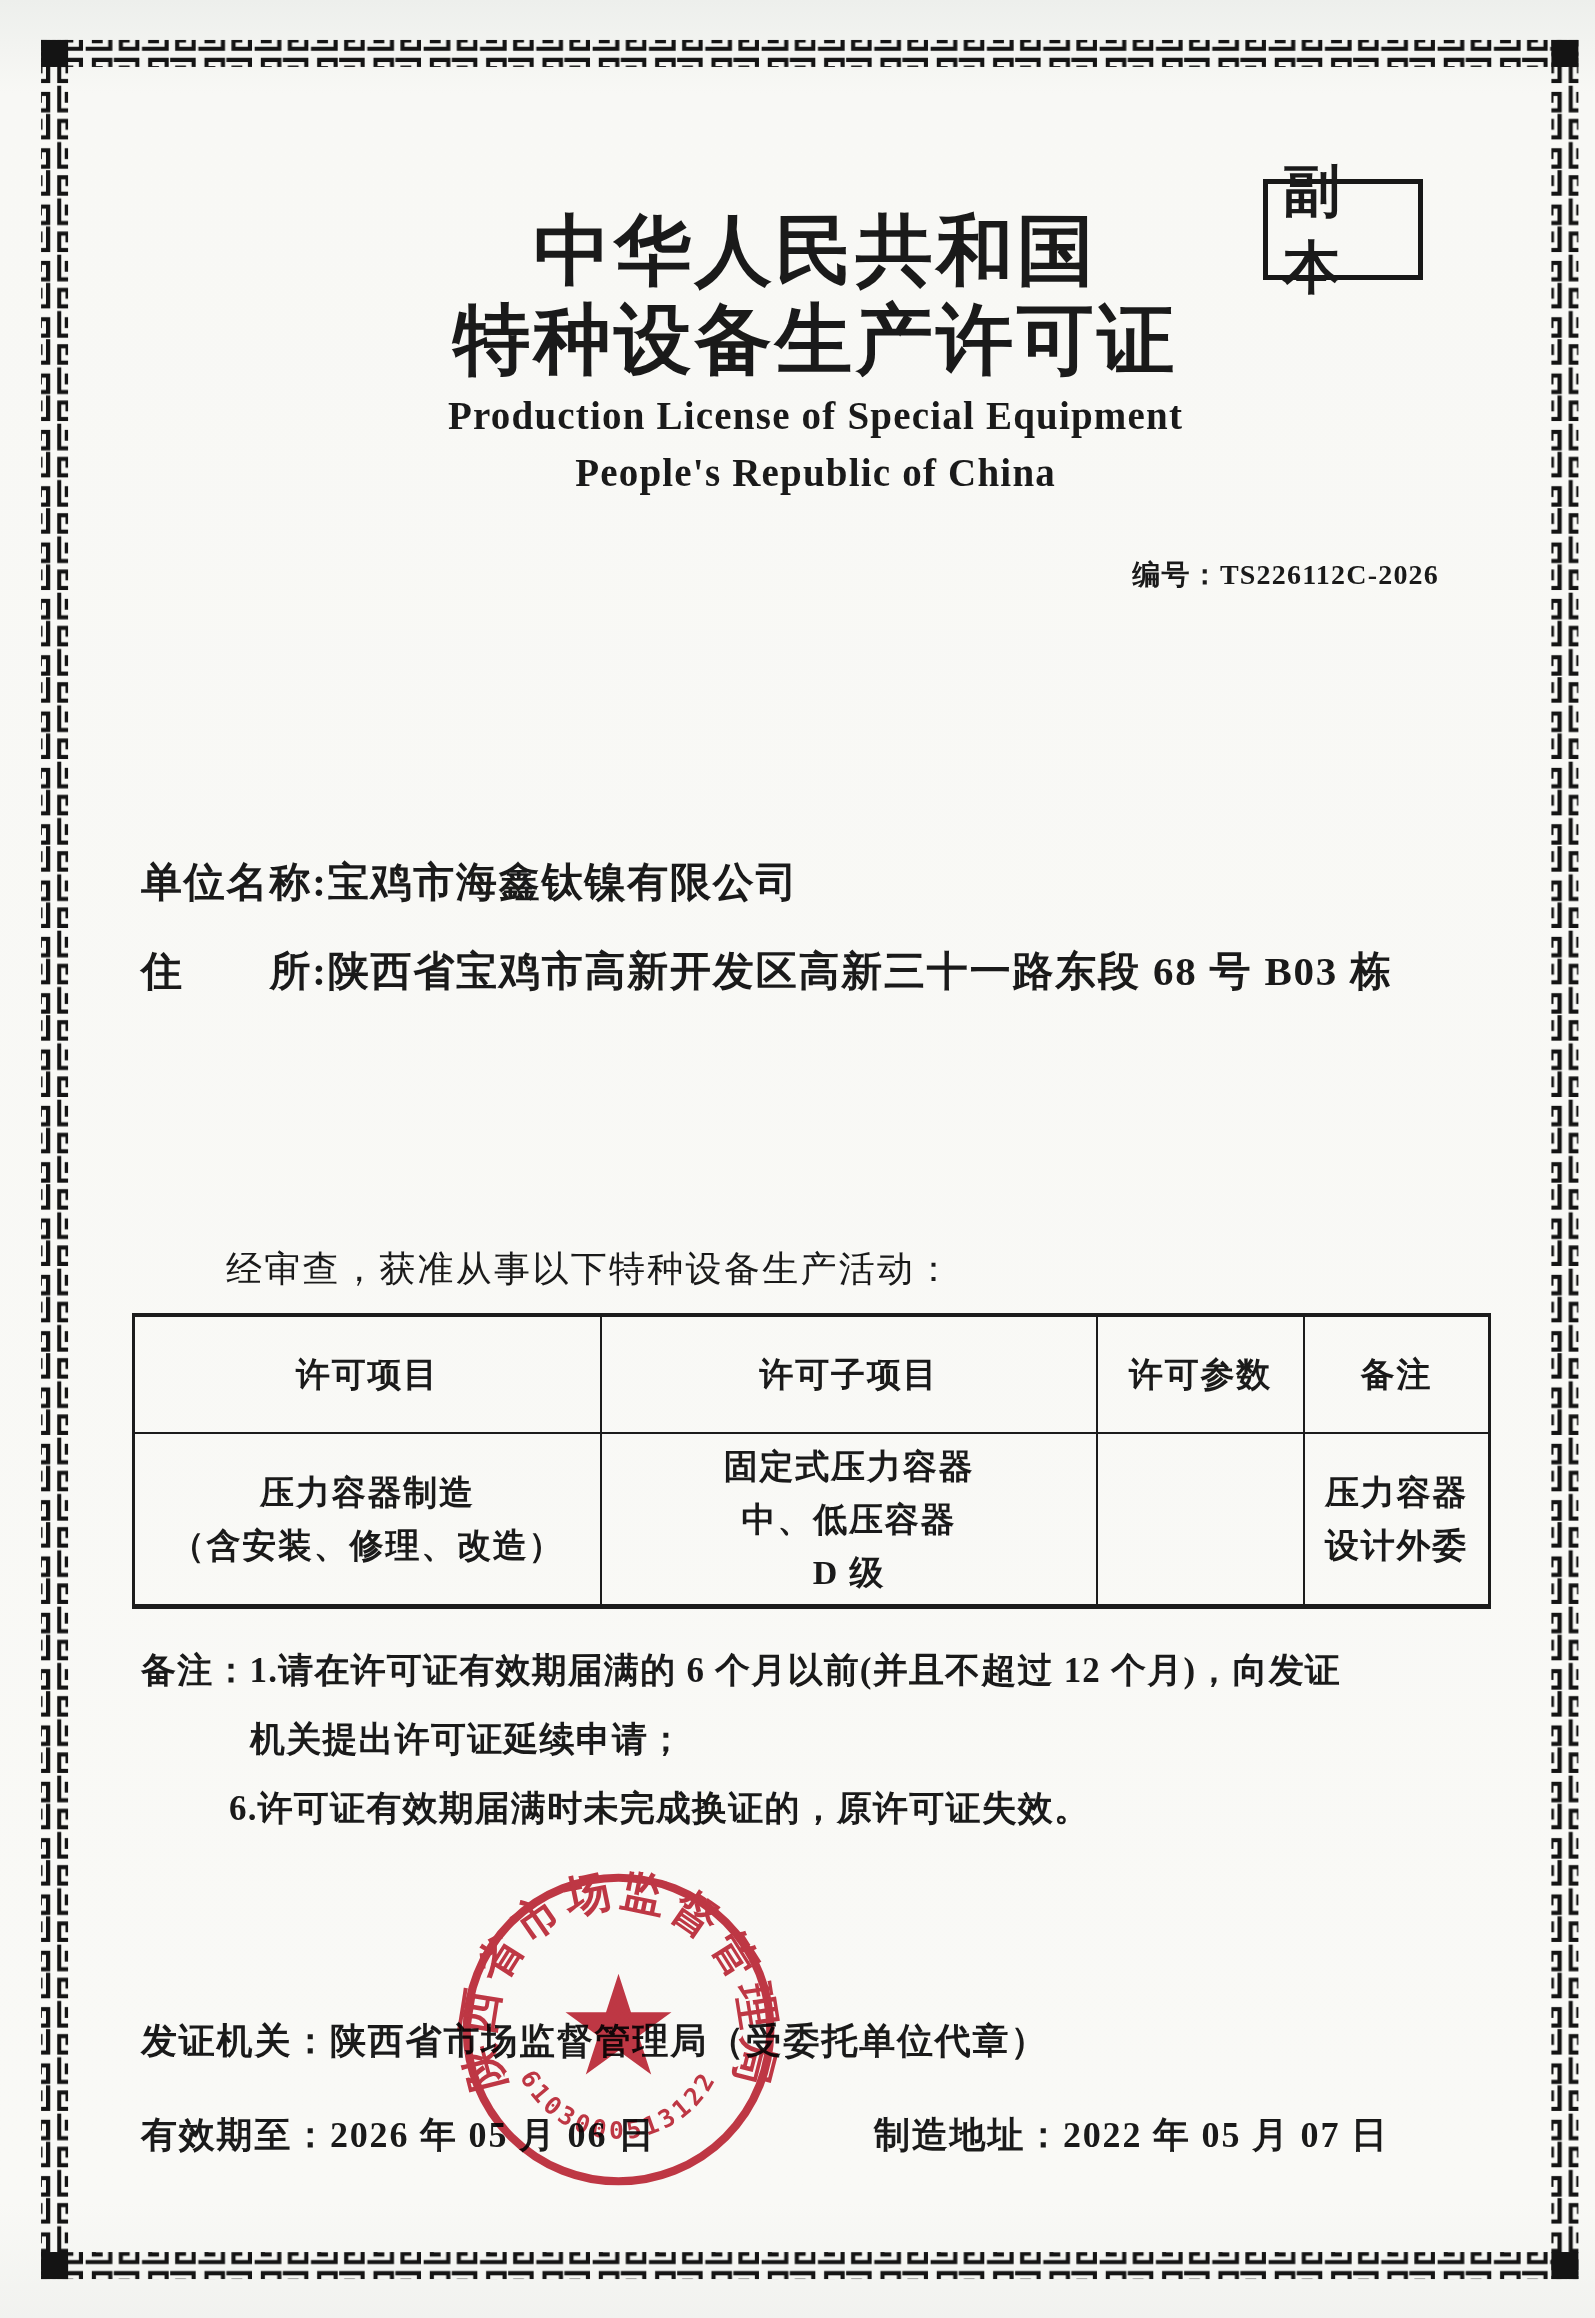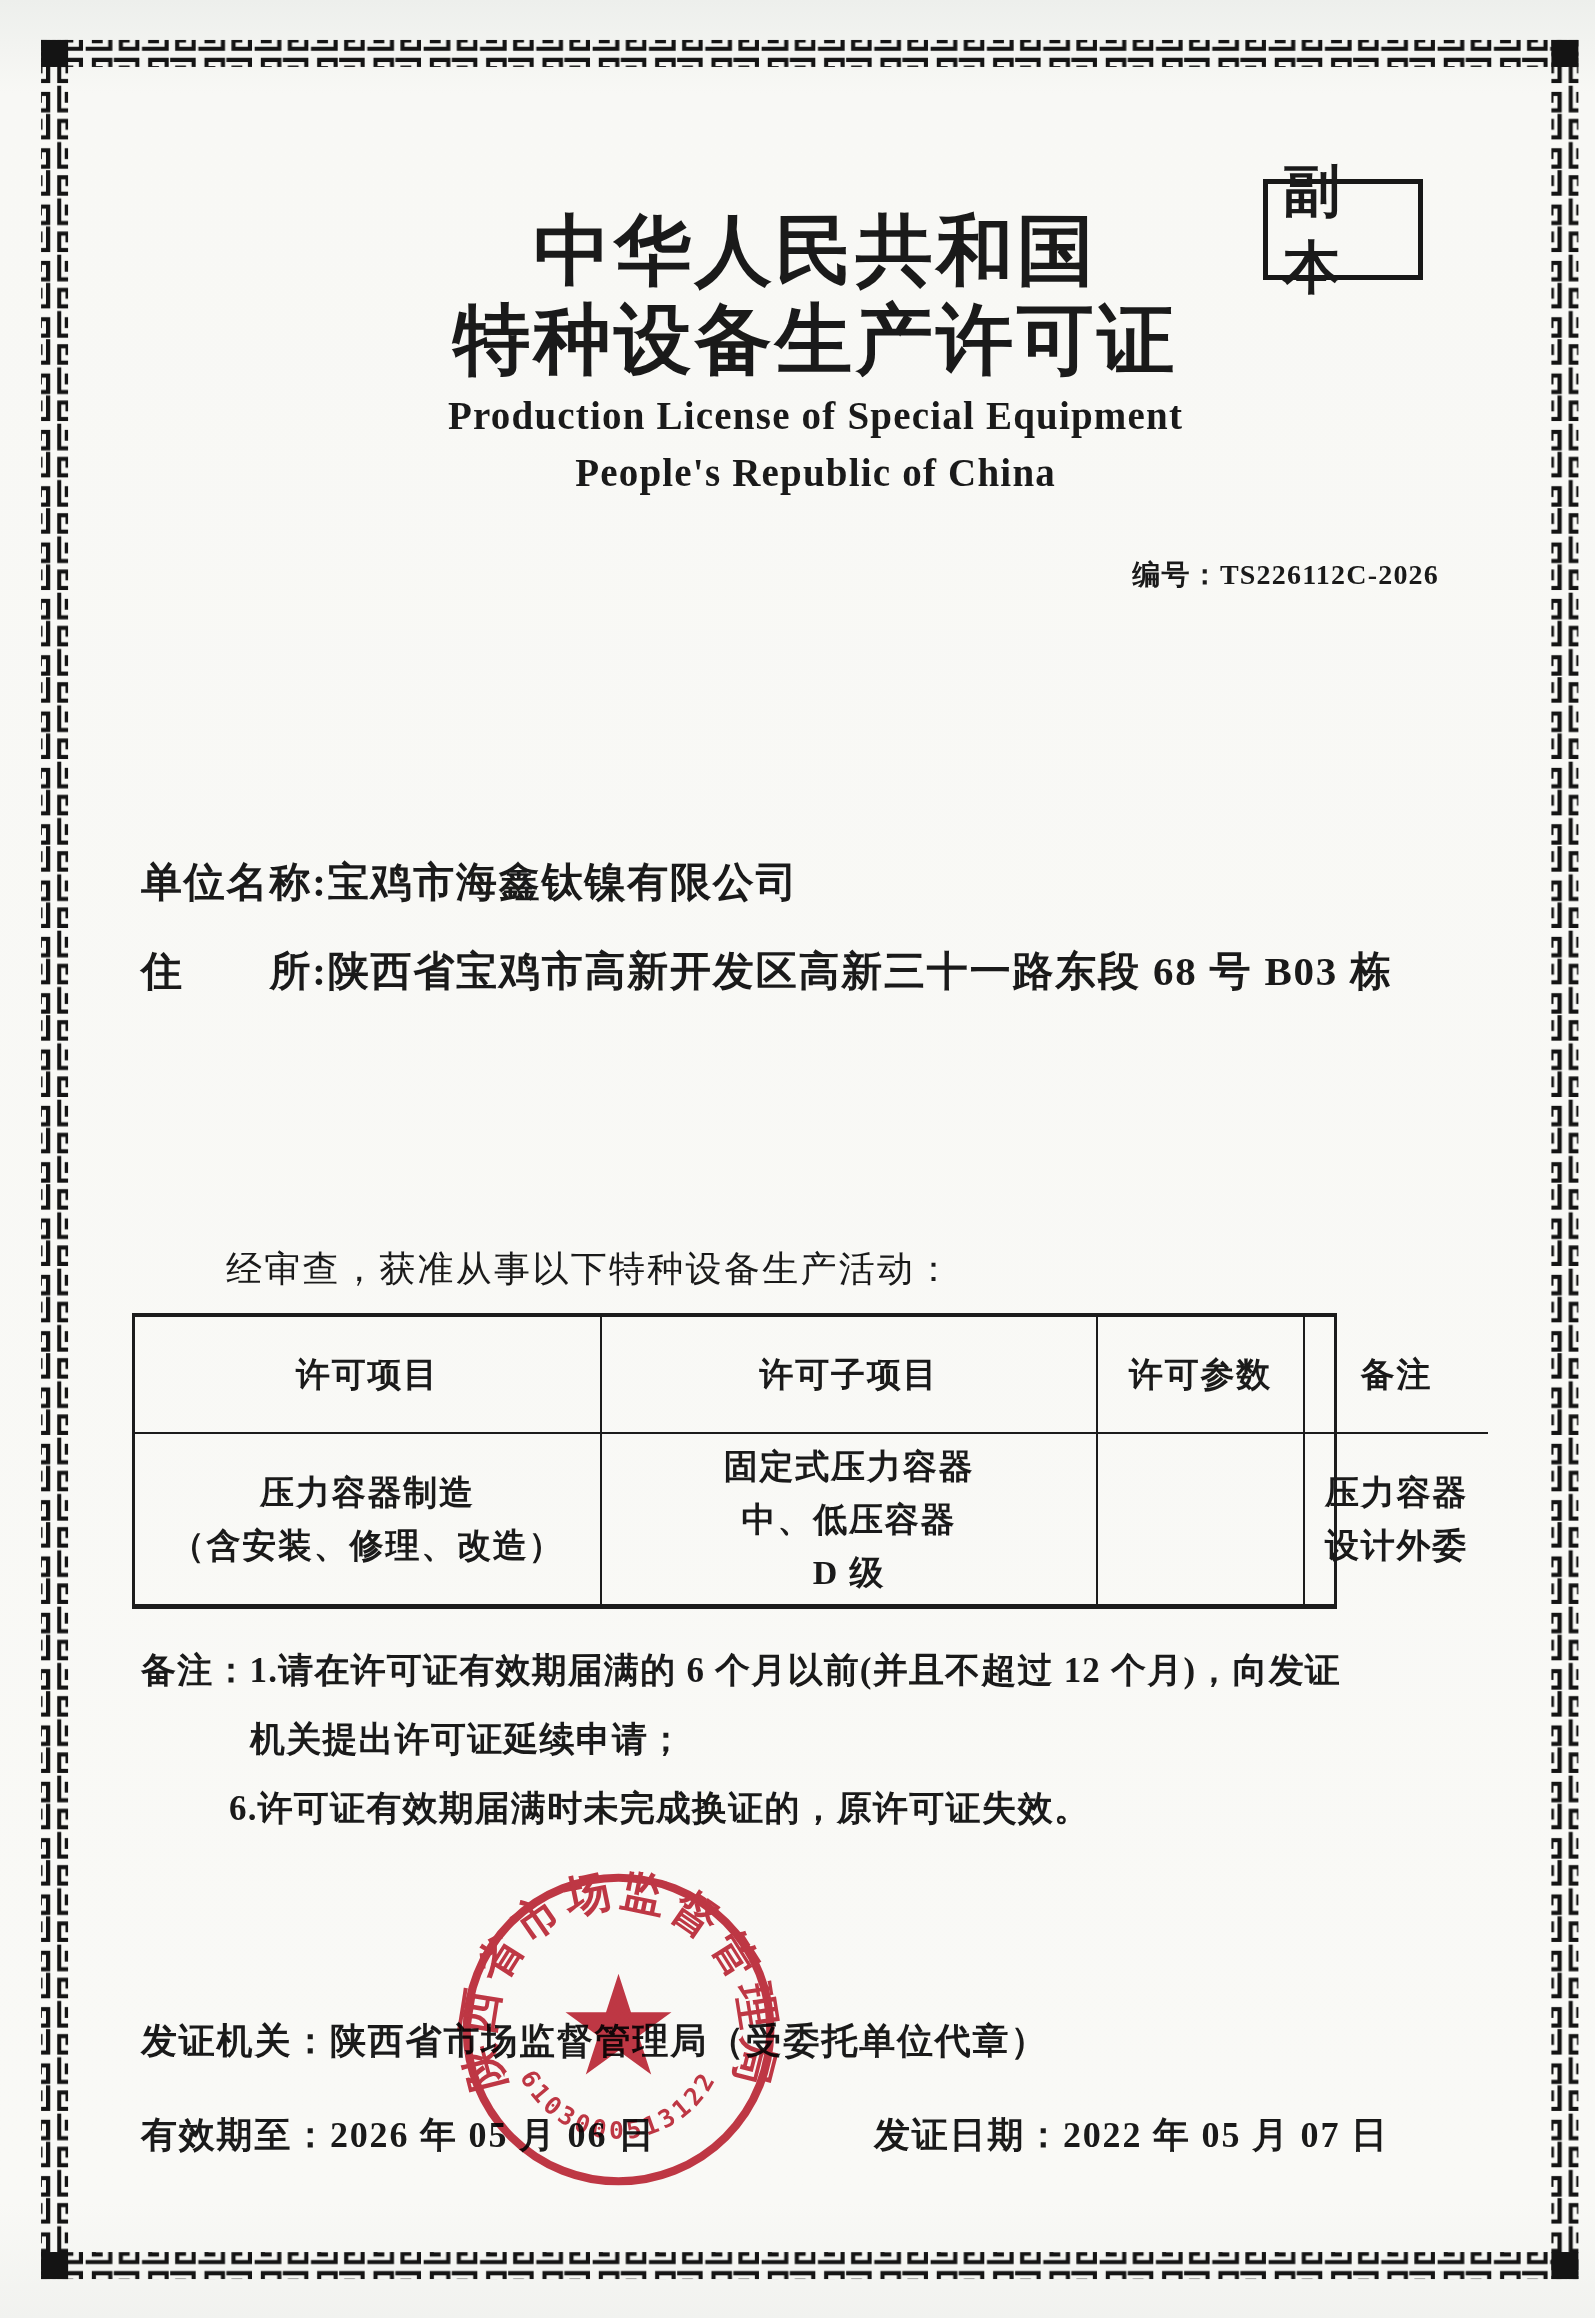--- a/index.html
+++ b/index.html
@@ -93,21 +93,21 @@
 
   <div class="abs info-line" style="left:141px;top:817px;">
     <span>单位名称:</span><span>宝鸡市海鑫钛镍有限公司</span>
   </div>
   <div class="abs info-line" style="left:141px;top:906px;">
     <span>住　　所:</span><span>陕西省宝鸡市高新开发区高新三十一路东段 68 号 B03 栋</span>
   </div>
 
   <div class="abs intro" style="left:226px;top:1245px;">经审查，获准从事以下特种设备生产活动：</div>
 
-  <div class="abs tbl" style="left:132px;top:1313px;width:1205px;">
+  <div class="abs tbl" style="left:132px;top:1313px;width:1359px;">
     <div class="c">
       <span>许可项目</span>
     </div>
     <div class="c">
       <span>许可子项目</span>
     </div>
     <div class="c">
       <span>许可参数</span>
     </div>
     <div class="c last-col">
@@ -138,21 +138,21 @@
     <div style="margin-left:88px;">6.许可证有效期届满时未完成换证的，原许可证失效。</div>
   </div>
 
   <div class="abs footer-line" style="left:141px;top:2017px;">
     <span>发证机关：</span><span>陕西省市场监督管理局（受委托单位代章）</span>
   </div>
   <div class="abs footer-line" style="left:141px;top:2111px;">
     <span>有效期至：</span><span>2026 年 05 月 06 日</span>
   </div>
   <div class="abs footer-line" style="left:874px;top:2111px;">
-    <span>发证日期：</span><span>2022 年 05 月 07 日</span>
+    <span>制造地址：</span><span>2022 年 05 月 07 日</span>
   </div>
 
   <svg class="abs seal-svg" style="left:431px;top:1842px;" width="375" height="375" viewBox="0 0 640 640" xmlns="http://www.w3.org/2000/svg" xmlns:xlink="http://www.w3.org/1999/xlink">
     <circle cx="320" cy="320" r="259" fill="none" stroke-width="14" stroke="#bf2838"></circle>
     <path id="sealTextArc" d="M115 380 A213 213 0 1 1 525 380" fill="none"></path>
     <path id="sealCodeArc" d="M135 340 A186 186 0 0 0 505 340" fill="none"></path>
     <text font-size="76" font-weight="700" letter-spacing="10" font-family="Liberation Serif, DejaVu Serif, serif" fill="#bf2838">
       <textPath href="#sealTextArc" xlink:href="#sealTextArc" startOffset="50%" text-anchor="middle">陕西省市场监督管理局</textPath>
     </text>
     <path transform="translate(320,320)" d="M0,-95 L21.3,-29.4 L90.4,-29.4 L34.5,11.2 L55.8,76.9 L0,36.3 L-55.8,76.9 L-34.5,11.2 L-90.4,-29.4 L-21.3,-29.4 Z" fill="#bf2838"></path>

